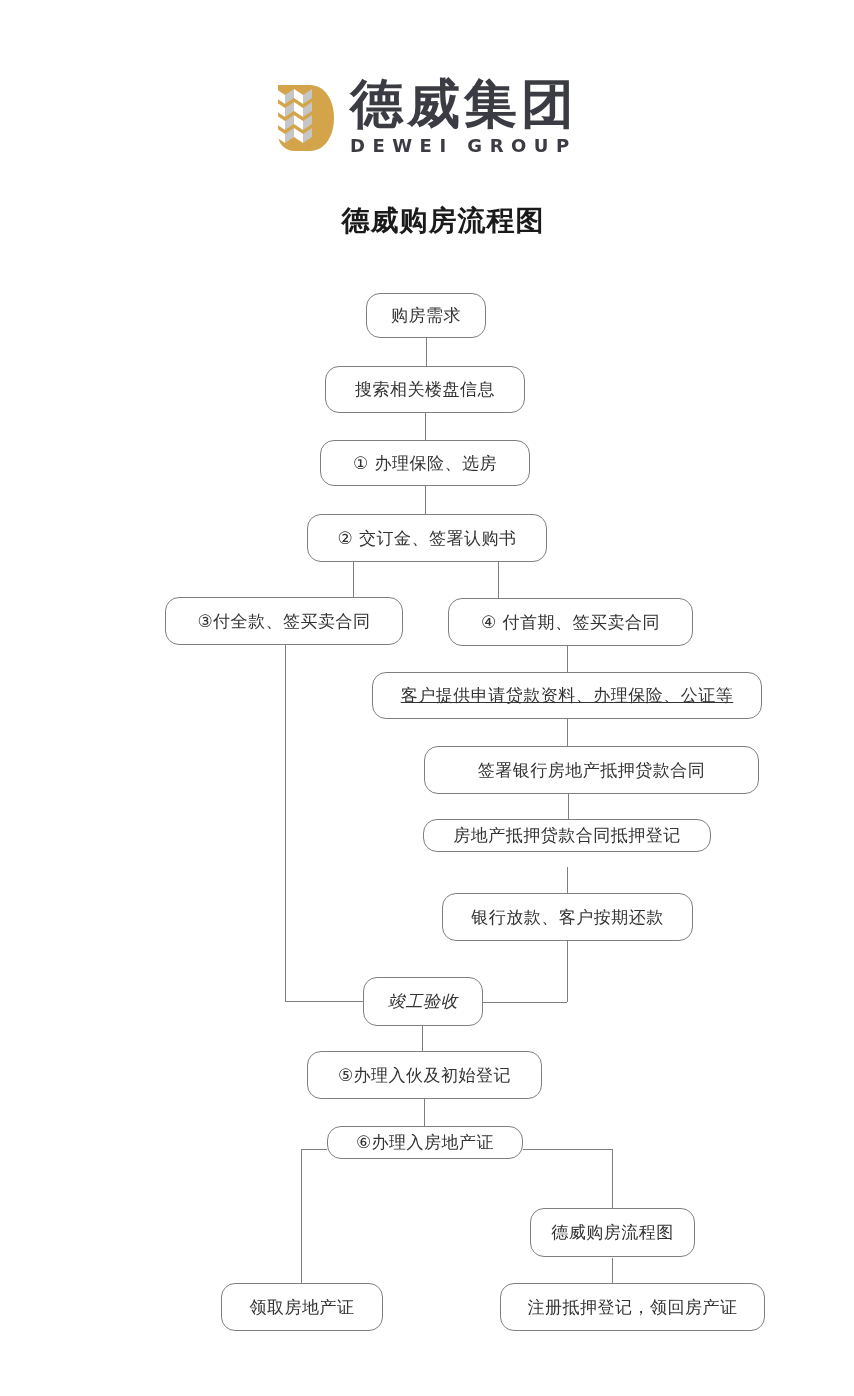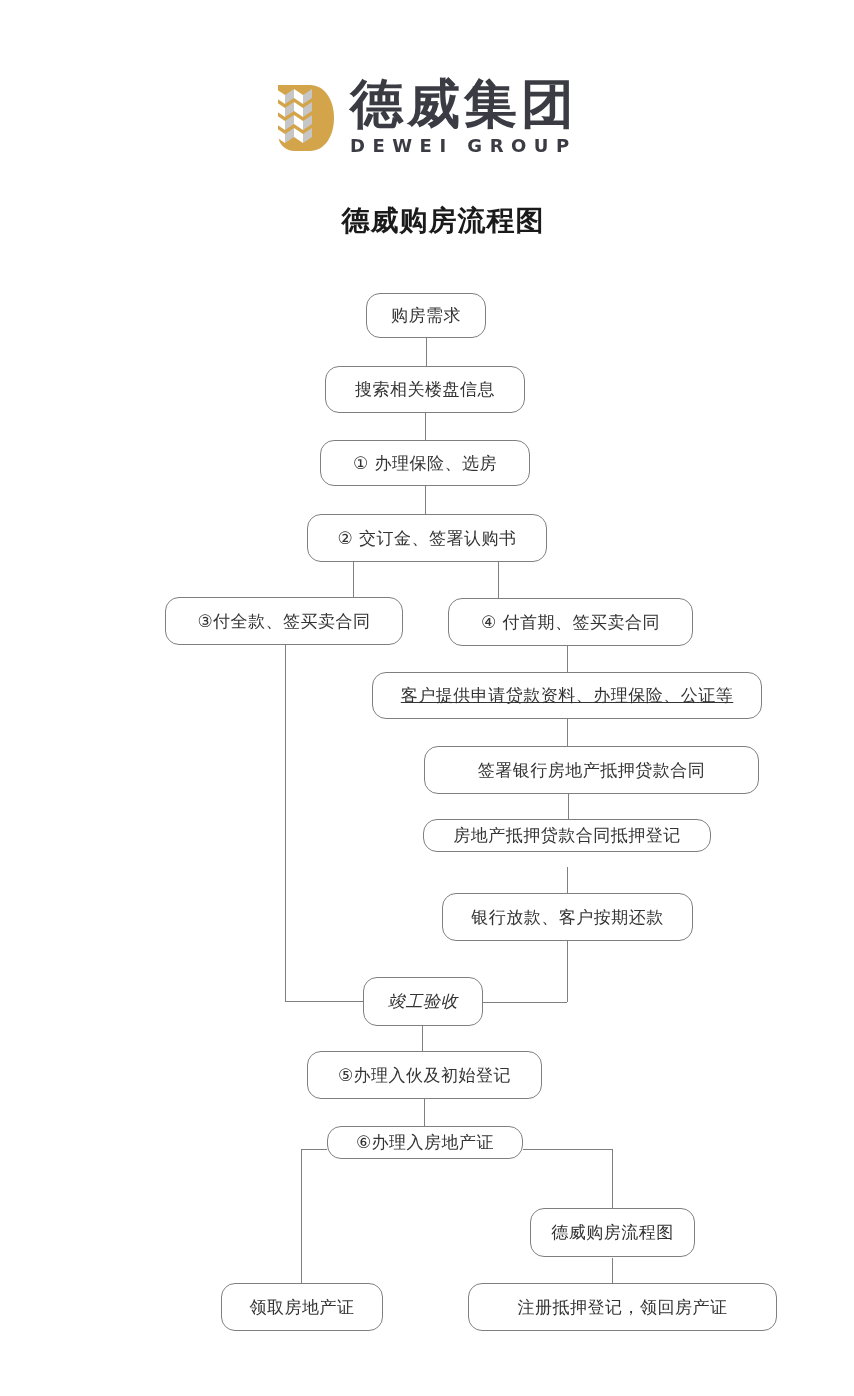--- a/index.html
+++ b/index.html
@@ -147,16 +147,16 @@
       <div class="flow-node" style="left: 448px; top: 582px; width: 245px; height: 48px; text-align: right;">④ 付首期、签买卖合同</div>
       <div class="flow-node" style="left: 372px; top: 656px; width: 390px; height: 47px; text-decoration: underline;">客户提供申请贷款资料、办理保险、公证等</div>
       <div class="flow-node" style="left: 424px; top: 730px; width: 335px; height: 48px;">签署银行房地产抵押贷款合同</div>
       <div class="flow-node" style="left: 423px; top: 803px; width: 288px; height: 33px;">房地产抵押贷款合同抵押登记</div>
       <div class="flow-node" style="left: 442px; top: 877px; width: 251px; height: 48px;">银行放款、客户按期还款</div>
       <div class="flow-node" style="left: 363px; top: 961px; width: 120px; height: 49px; font-style: italic;">竣工验收</div>
       <div class="flow-node" style="left: 307px; top: 1035px; width: 235px; height: 48px;">⑤办理入伙及初始登记</div>
       <div class="flow-node" style="left: 327px; top: 1110px; width: 196px; height: 33px;">⑥办理入房地产证</div>
       <div class="flow-node" style="left: 530px; top: 1192px; width: 165px; height: 49px;">德威购房流程图</div>
       <div class="flow-node" style="left: 221px; top: 1267px; width: 162px; height: 48px;">领取房地产证</div>
-      <div class="flow-node" style="left: 468px; top: 1267px; width: 309px; height: 48px;">注册抵押登记，领回房产证</div>
+      <div class="flow-node" style="left: 500px; top: 1267px; width: 265px; height: 48px;">注册抵押登记，领回房产证</div>
     </div>
 
 </div>
 
 </body></html>

